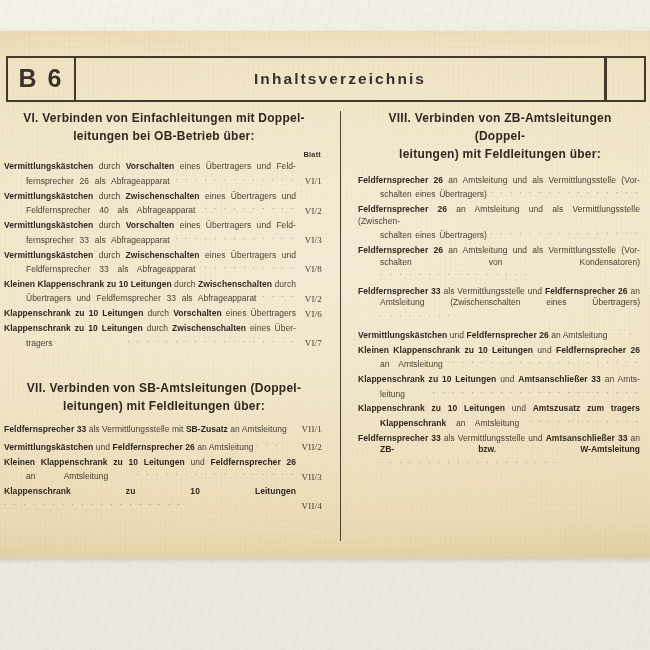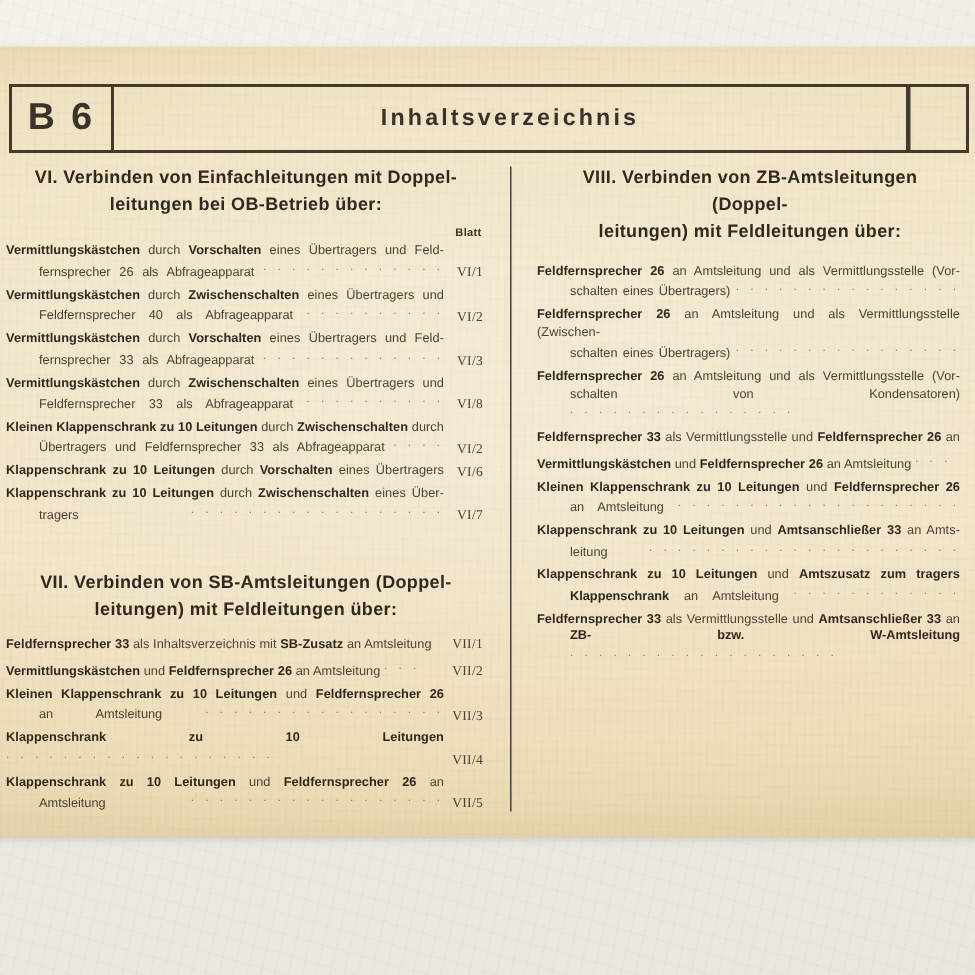--- a/index.html
+++ b/index.html
@@ -335,21 +335,21 @@
 
           <div class="sec-head sec-vii">
             <span>VII. Verbinden von SB-Amtsleitungen (Doppel-</span><br>
             <span>leitungen) mit Feldleitungen über:</span>
           </div>
 
           <div class="entries" style="margin-top:9px;">
 
             <div class="entry">
               <span class="etext single">
-                <b>Feldfernsprecher 33</b><span> als Inhaltsverzeichnis mit </span><b>SB-Zusatz</b><span> an Amtsleitung</span>
+                <b>Feldfernsprecher 33</b><span> als Vermittlungsstelle mit </span><b>SB-Zusatz</b><span> an Amtsleitung</span>
               </span>
               <span class="num">VII/1</span>
             </div>
 
             <div class="entry">
               <span class="etext single">
                 <b>Vermittlungskästchen</b><span> und </span><b>Feldfernsprecher 26</b><span> an Amtsleitung</span>
                 <span class="dots">. . .</span>
               </span>
               <span class="num">VII/2</span>
@@ -367,30 +367,20 @@
             </div>
 
             <div class="entry">
               <span class="etext single">
                 <b>Klappenschrank zu 10 Leitungen</b>
                 <span class="dots">. . . . . . . . . . . . . . . . . . .</span>
               </span>
               <span class="num">VII/4</span>
             </div>
 
-            <div class="entry">
-              <span class="etext">
-                <b>Klappenschrank zu 10 Leitungen</b><span> und </span><b>Feldfernsprecher 26</b><span> an</span>
-              </span>
-              <span class="line2">
-                <span>Amtsleitung</span>
-                <span class="dots">. . . . . . . . . . . . . . . . . .</span>
-              </span>
-              <span class="num">VII/5</span>
-            </div>
 
           </div>
         </div>
 
         <div class="col col-right">
 
           <div class="sec-head sec-viii">
             <span>VIII. Verbinden von ZB-Amtsleitungen (Doppel-</span><br>
             <span>leitungen) mit Feldleitungen über:</span>
           </div>
@@ -424,20 +414,24 @@
               <span class="line2">
                 <span>schalten von Kondensatoren)</span>
                 <span class="dots">. . . . . . . . . . . . . . . .</span>
               </span>
             </div>
 
             <div class="entry">
               <span class="etext">
                 <b>Feldfernsprecher 33</b><span> als Vermittlungsstelle und </span><b>Feldfernsprecher 26</b><span> an</span>
               </span>
+              <span class="line2">
+                <span>Amtsleitung (Zwischenschalten eines Übertragers)</span>
+                <span class="dots">. . . . . . . .</span>
+              </span>
             </div>
 
             <div class="entry">
               <span class="etext single">
                 <b>Vermittlungskästchen</b><span> und </span><b>Feldfernsprecher 26</b><span> an Amtsleitung</span>
                 <span class="dots">. . .</span>
               </span>
             </div>
 
             <div class="entry">

